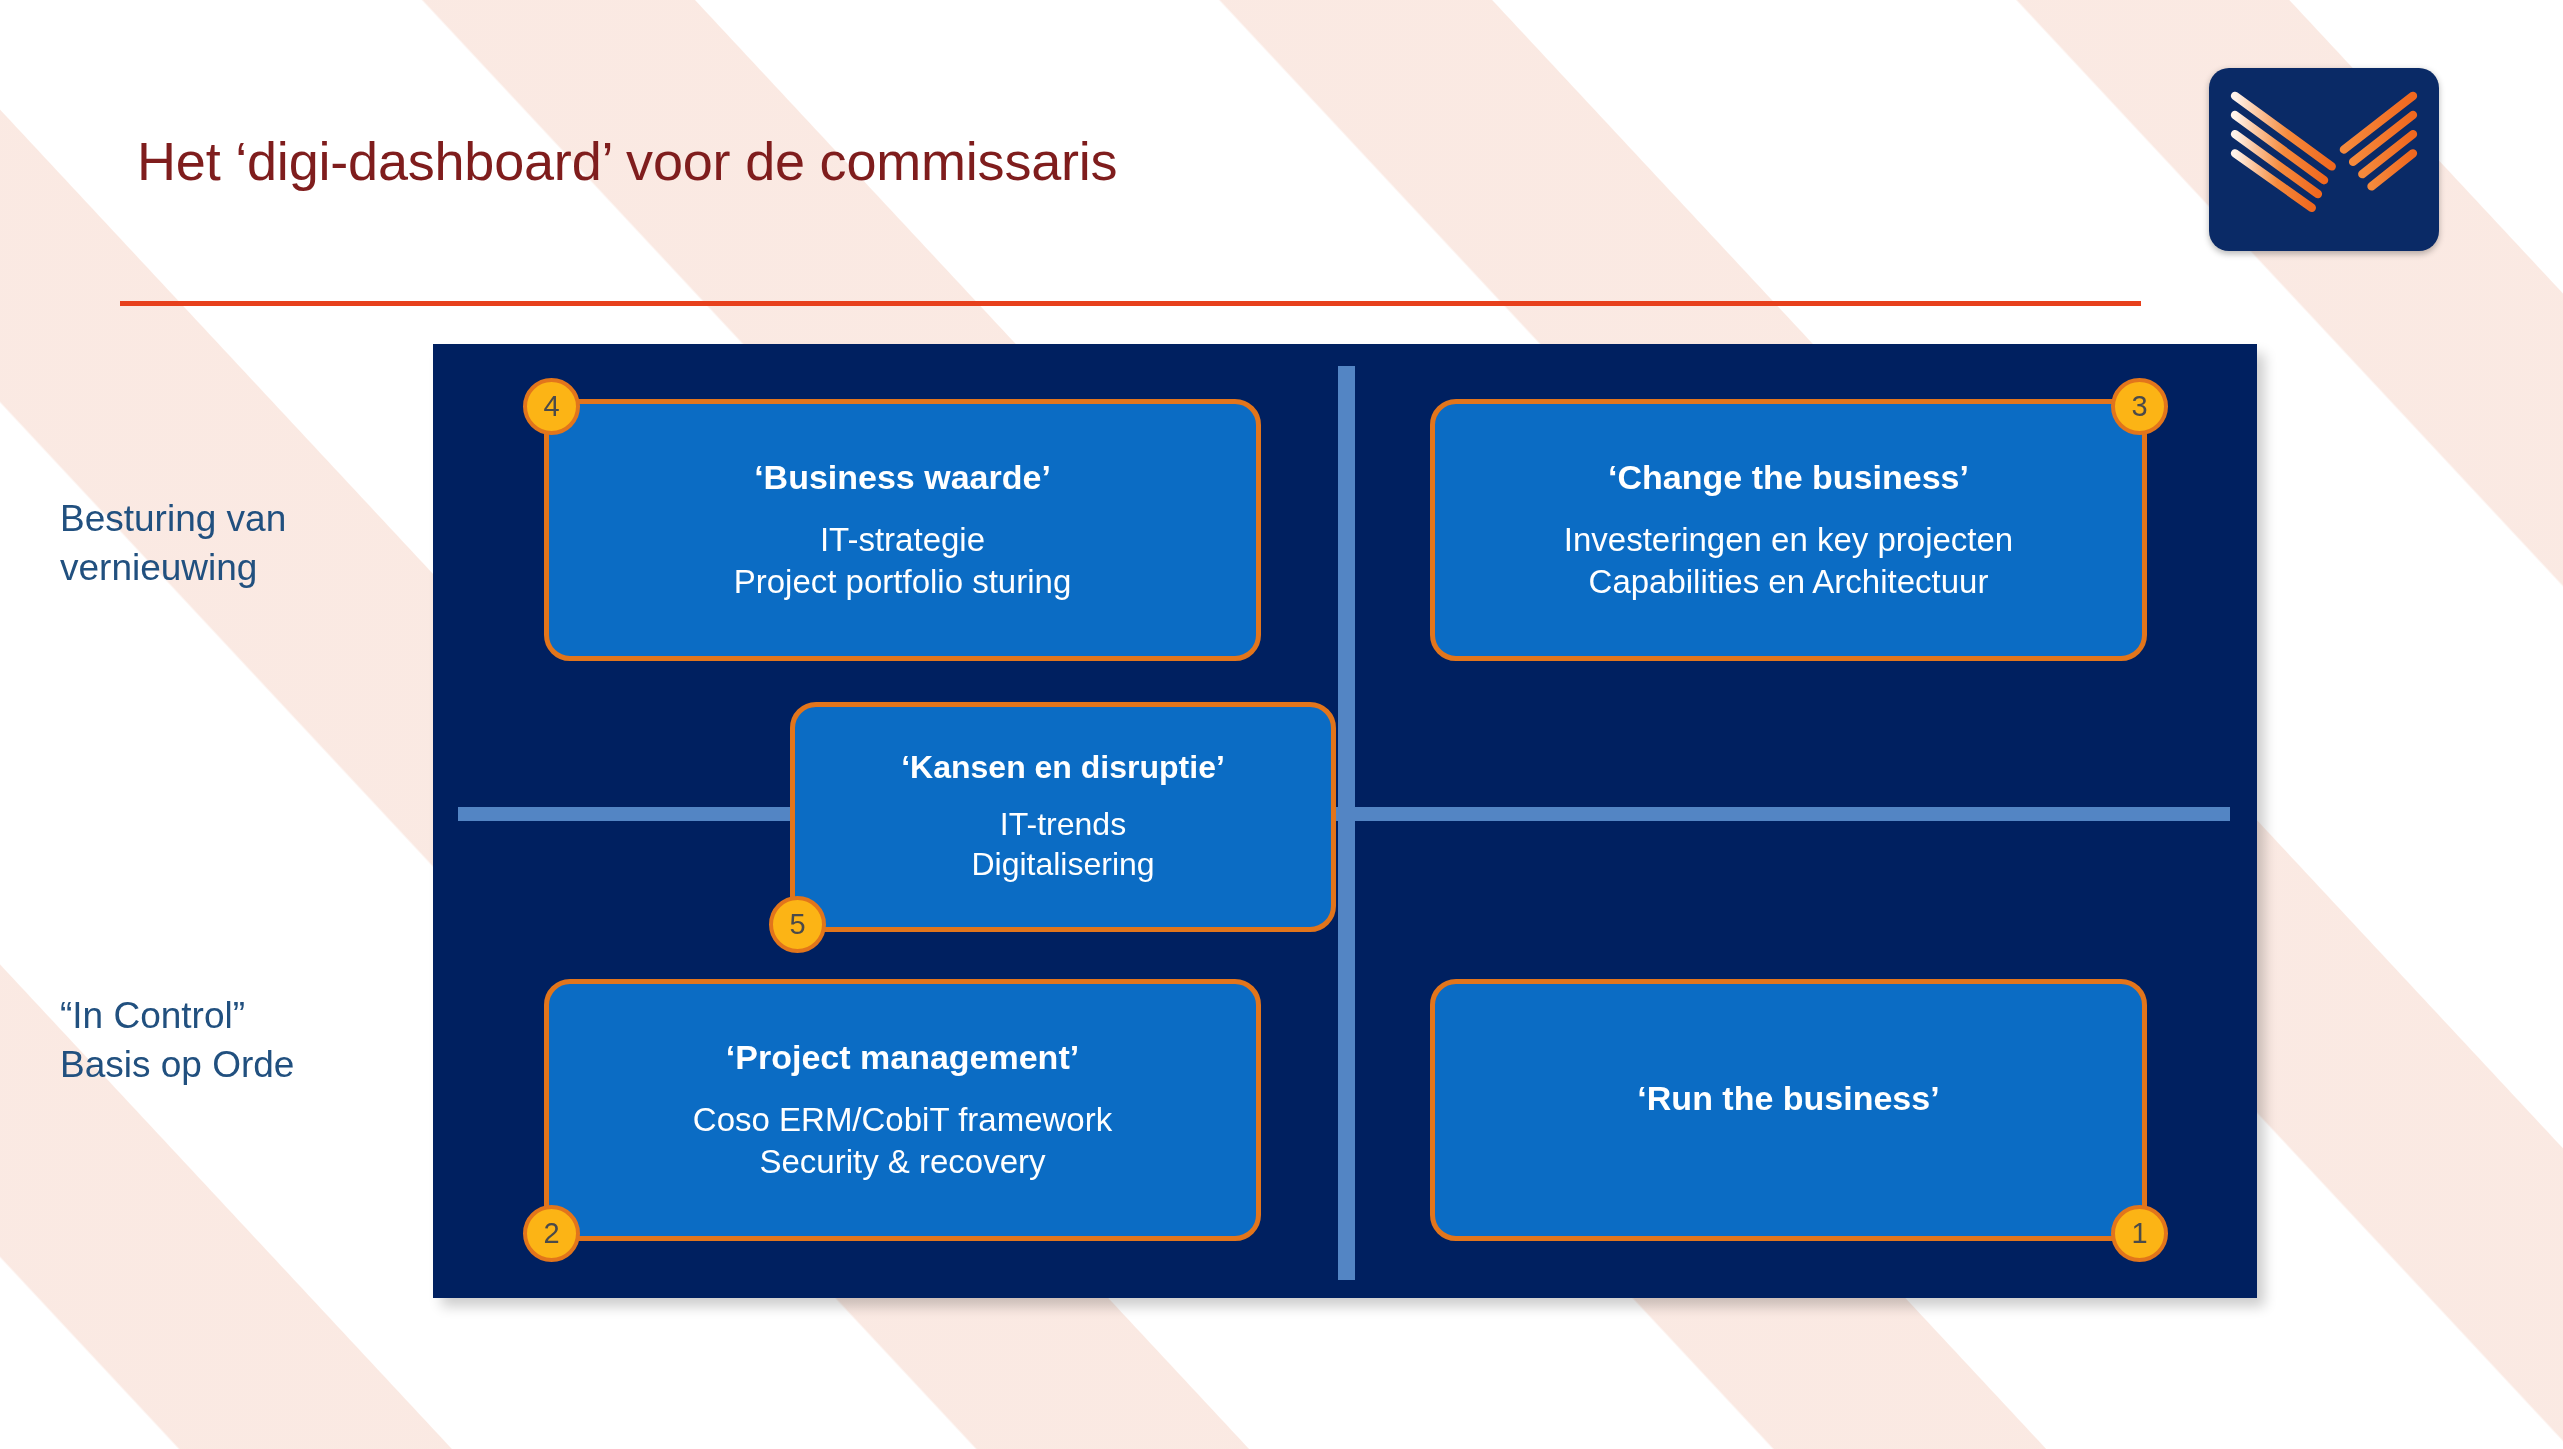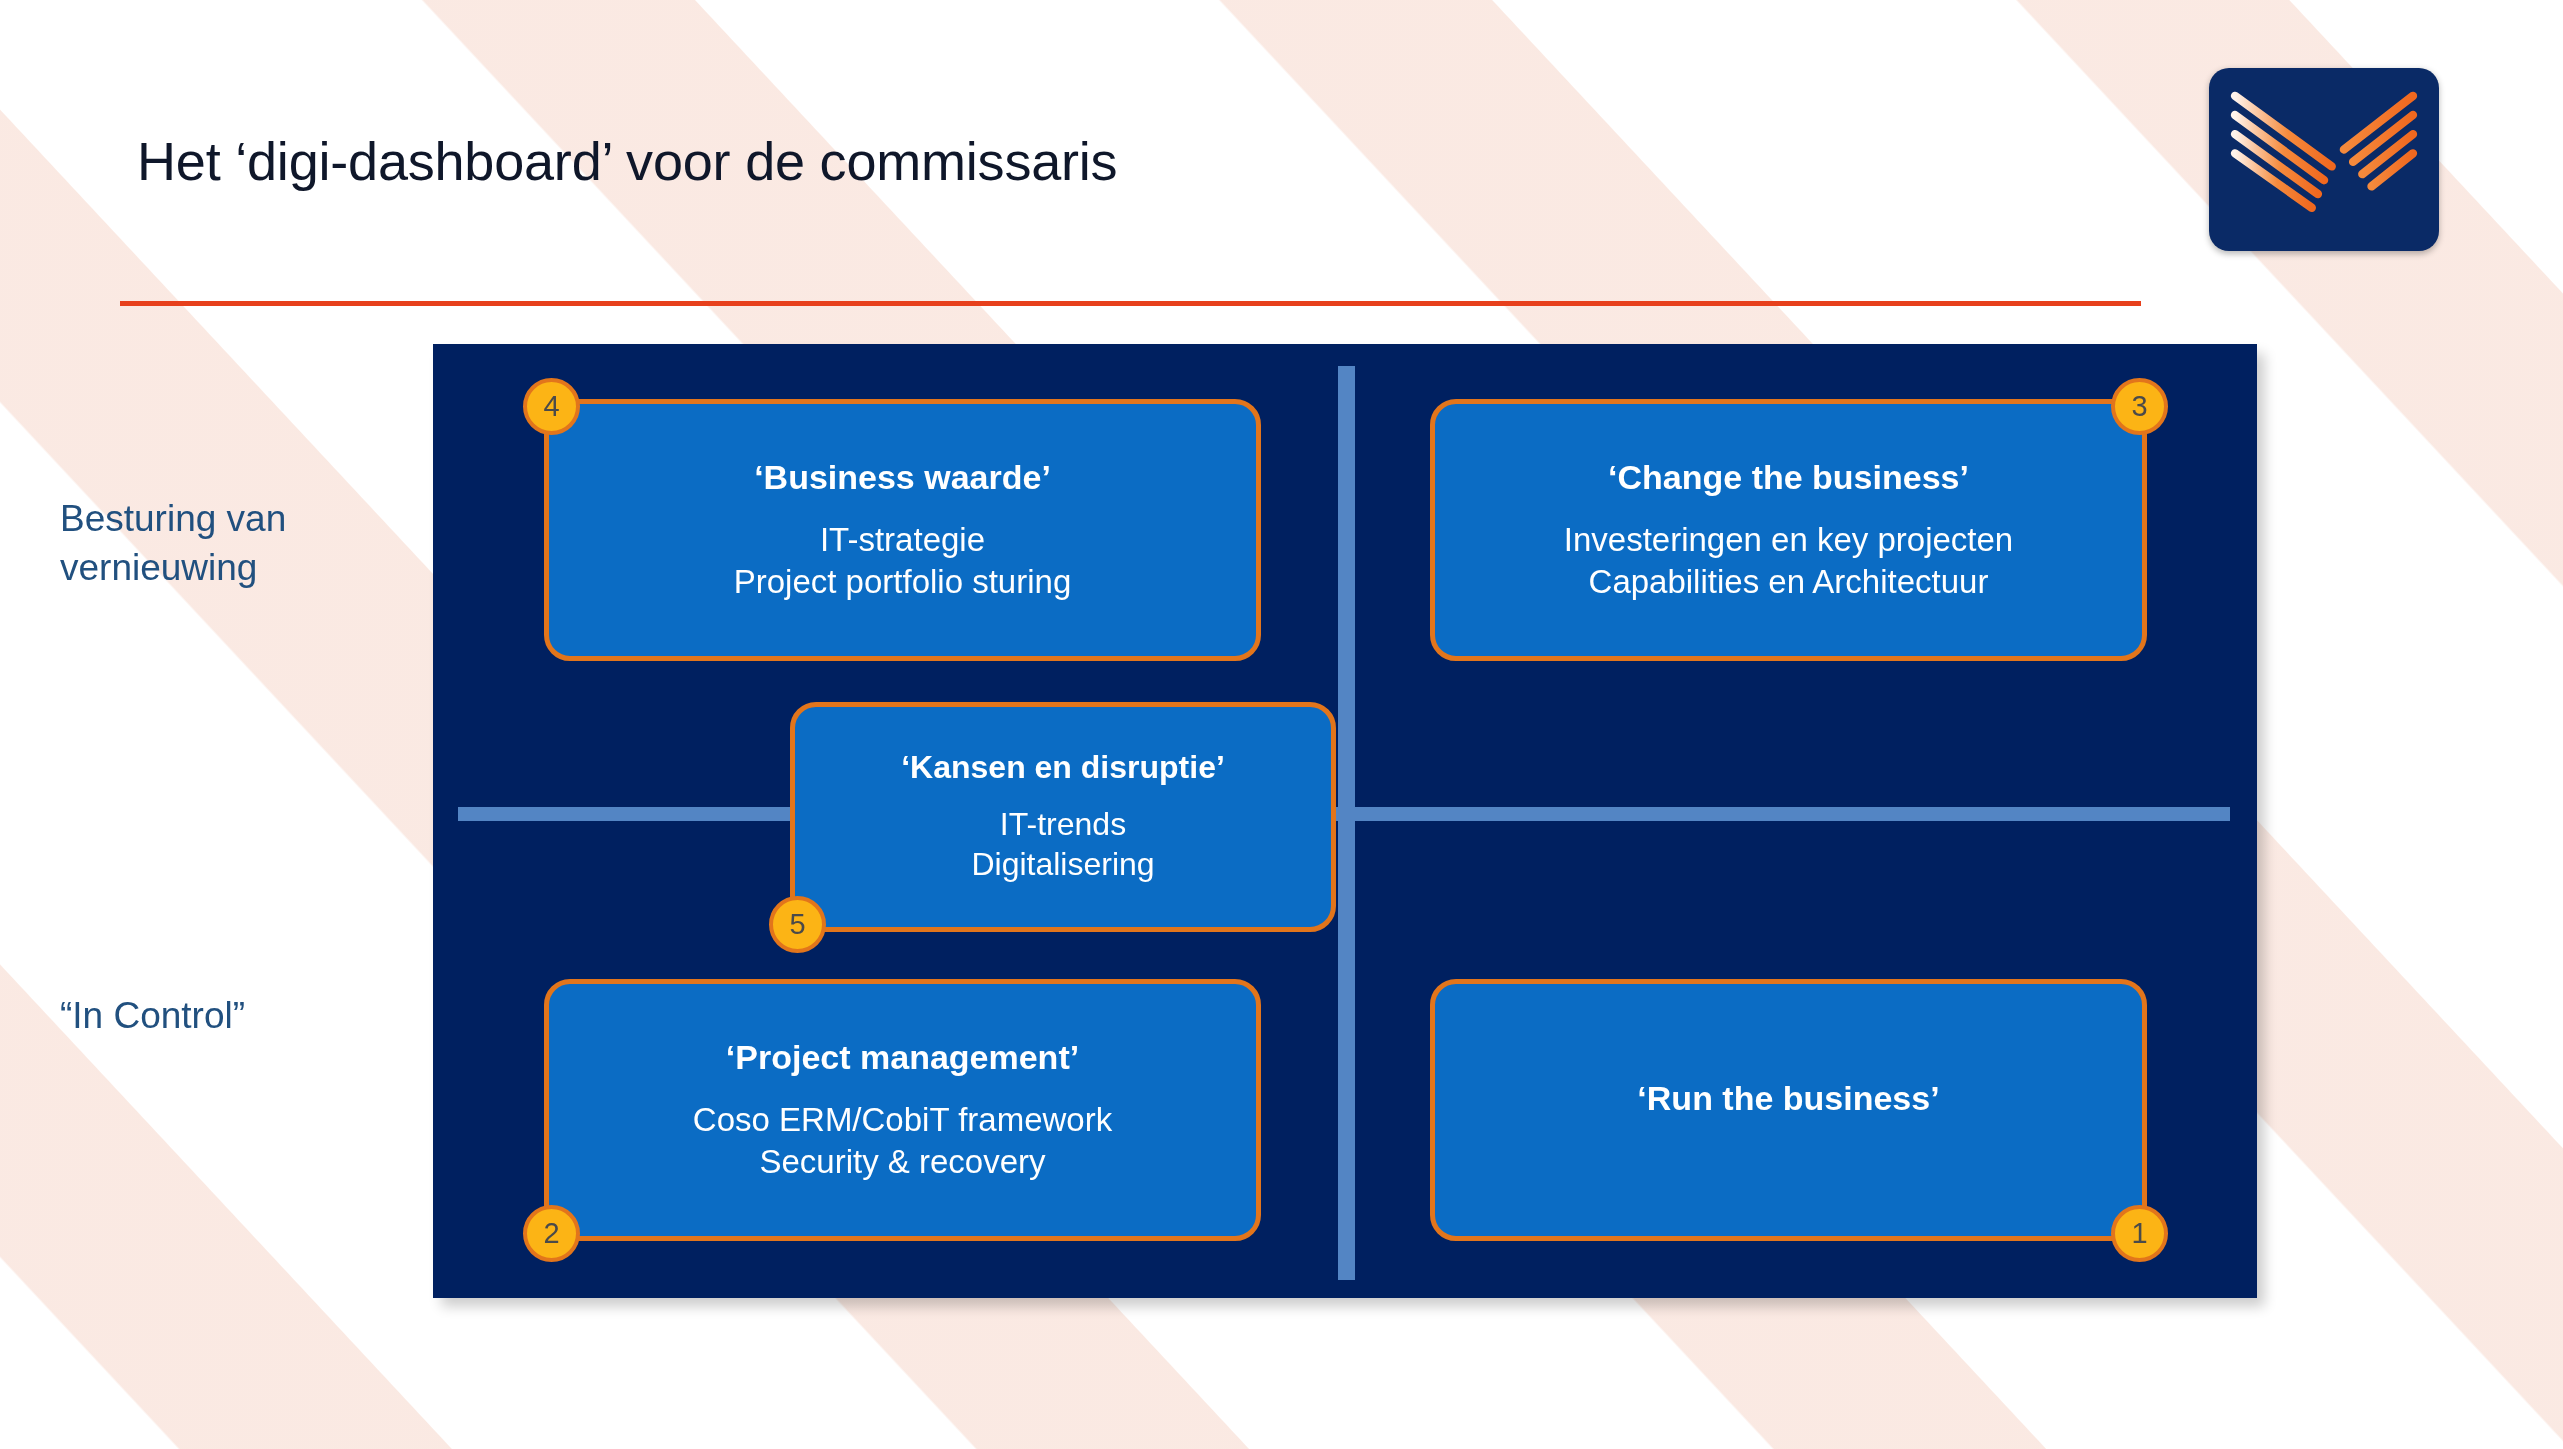--- a/index.html
+++ b/index.html
@@ -28,21 +28,21 @@
     pointer-events:none;
   }
 
   
   #page-title{
     position:absolute;
     left:137px; top:129px;
     width:1688px;
     font-size:54px;
     line-height:1.2;
-    color:#0f172a;
+    color:#7f1d1d;
     font-weight:400;
     letter-spacing:-0.2px;
     white-space:nowrap;
   }
 
   
   #title-rule{
     position:absolute;
     left:120px; top:301px;
     width:2021px; height:4.6px;
@@ -199,20 +199,21 @@
     </g>
   </svg>
 </div>
 
 <div class="axis-label" id="axis-label-top">
   <div>Besturing van</div>
   <div>vernieuwing</div>
 </div>
 <div class="axis-label" id="axis-label-bottom">
   <div>“In Control”</div>
+  <div>Basis op Orde</div>
 </div>
 
 <div id="dashboard-panel">
 
   <div class="divider-v"></div>
   <div class="divider-h"></div>
 
   <div class="card" id="card-business-waarde">
     <div class="badge tl">4</div>
     <div class="card-title">‘Business waarde’</div>

